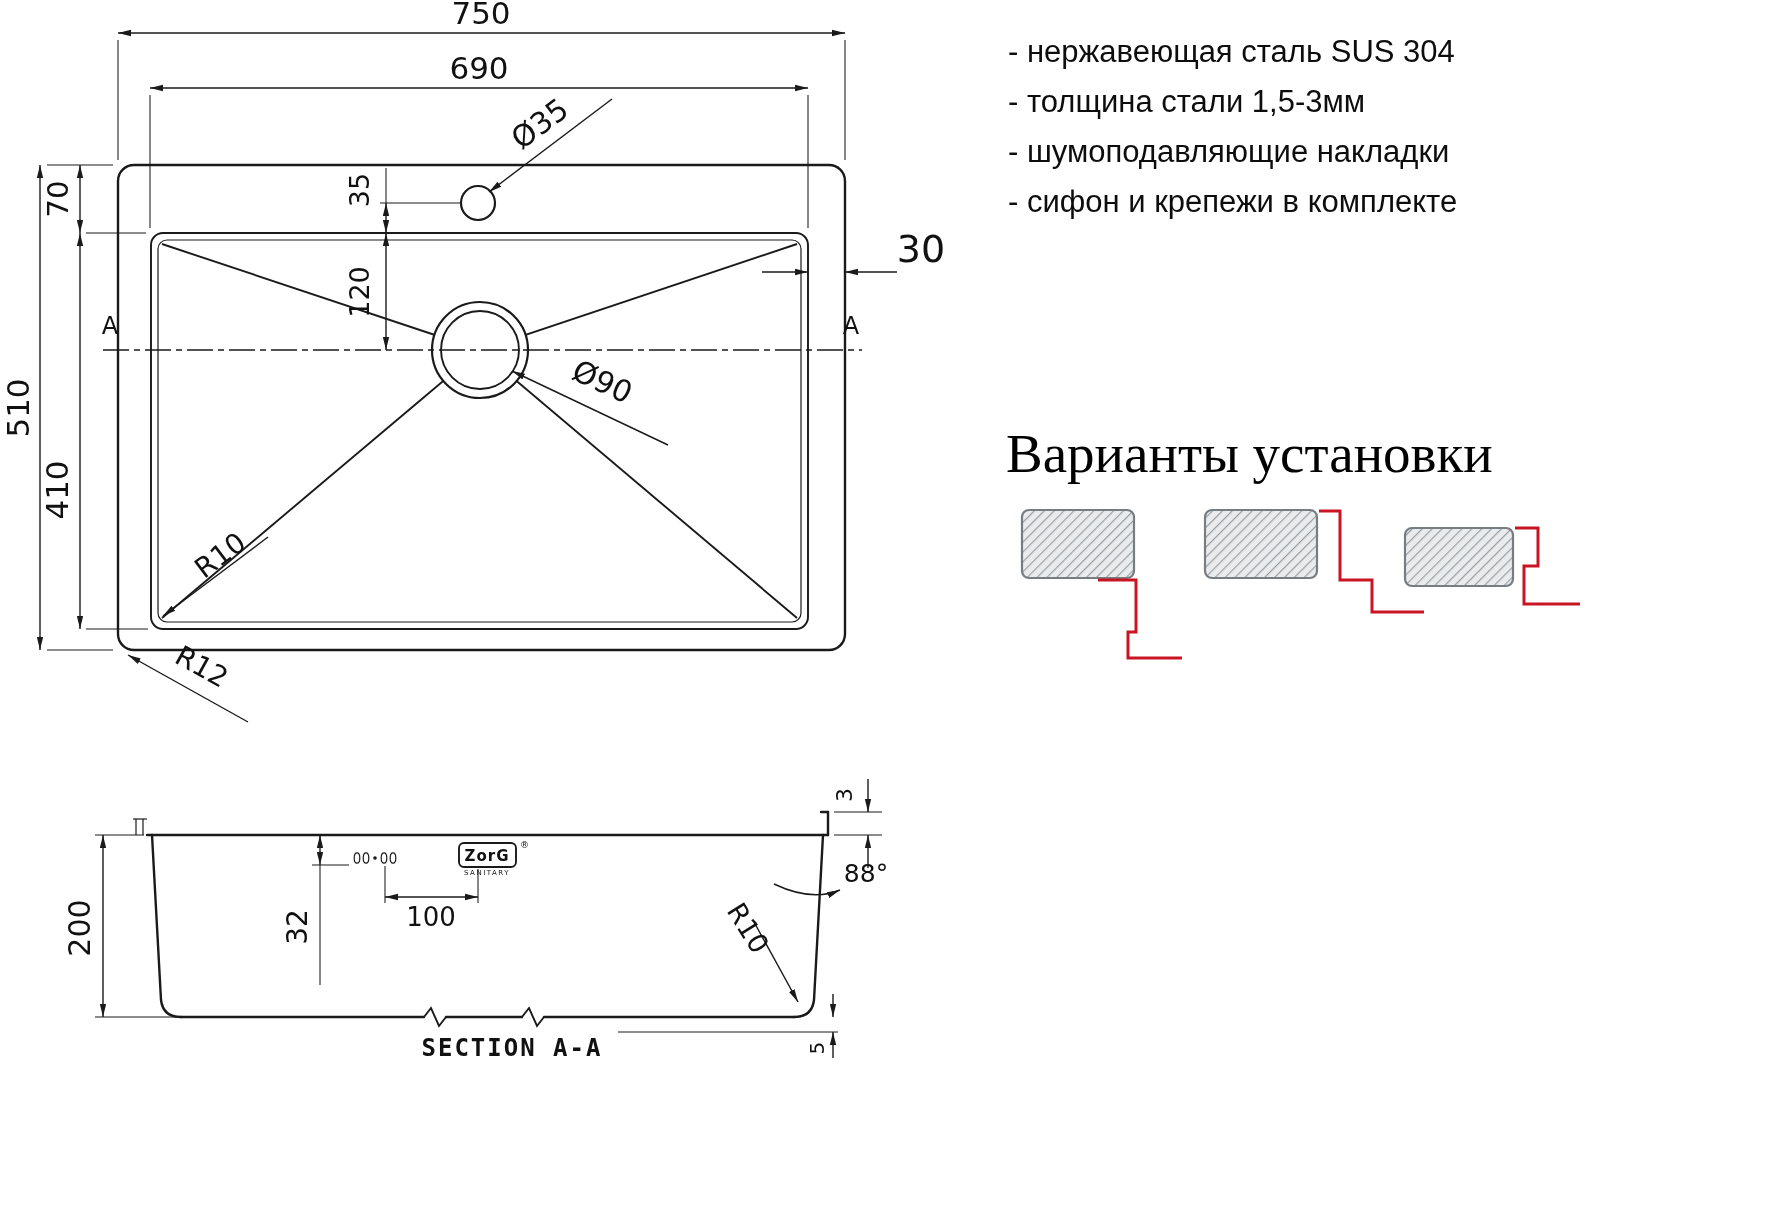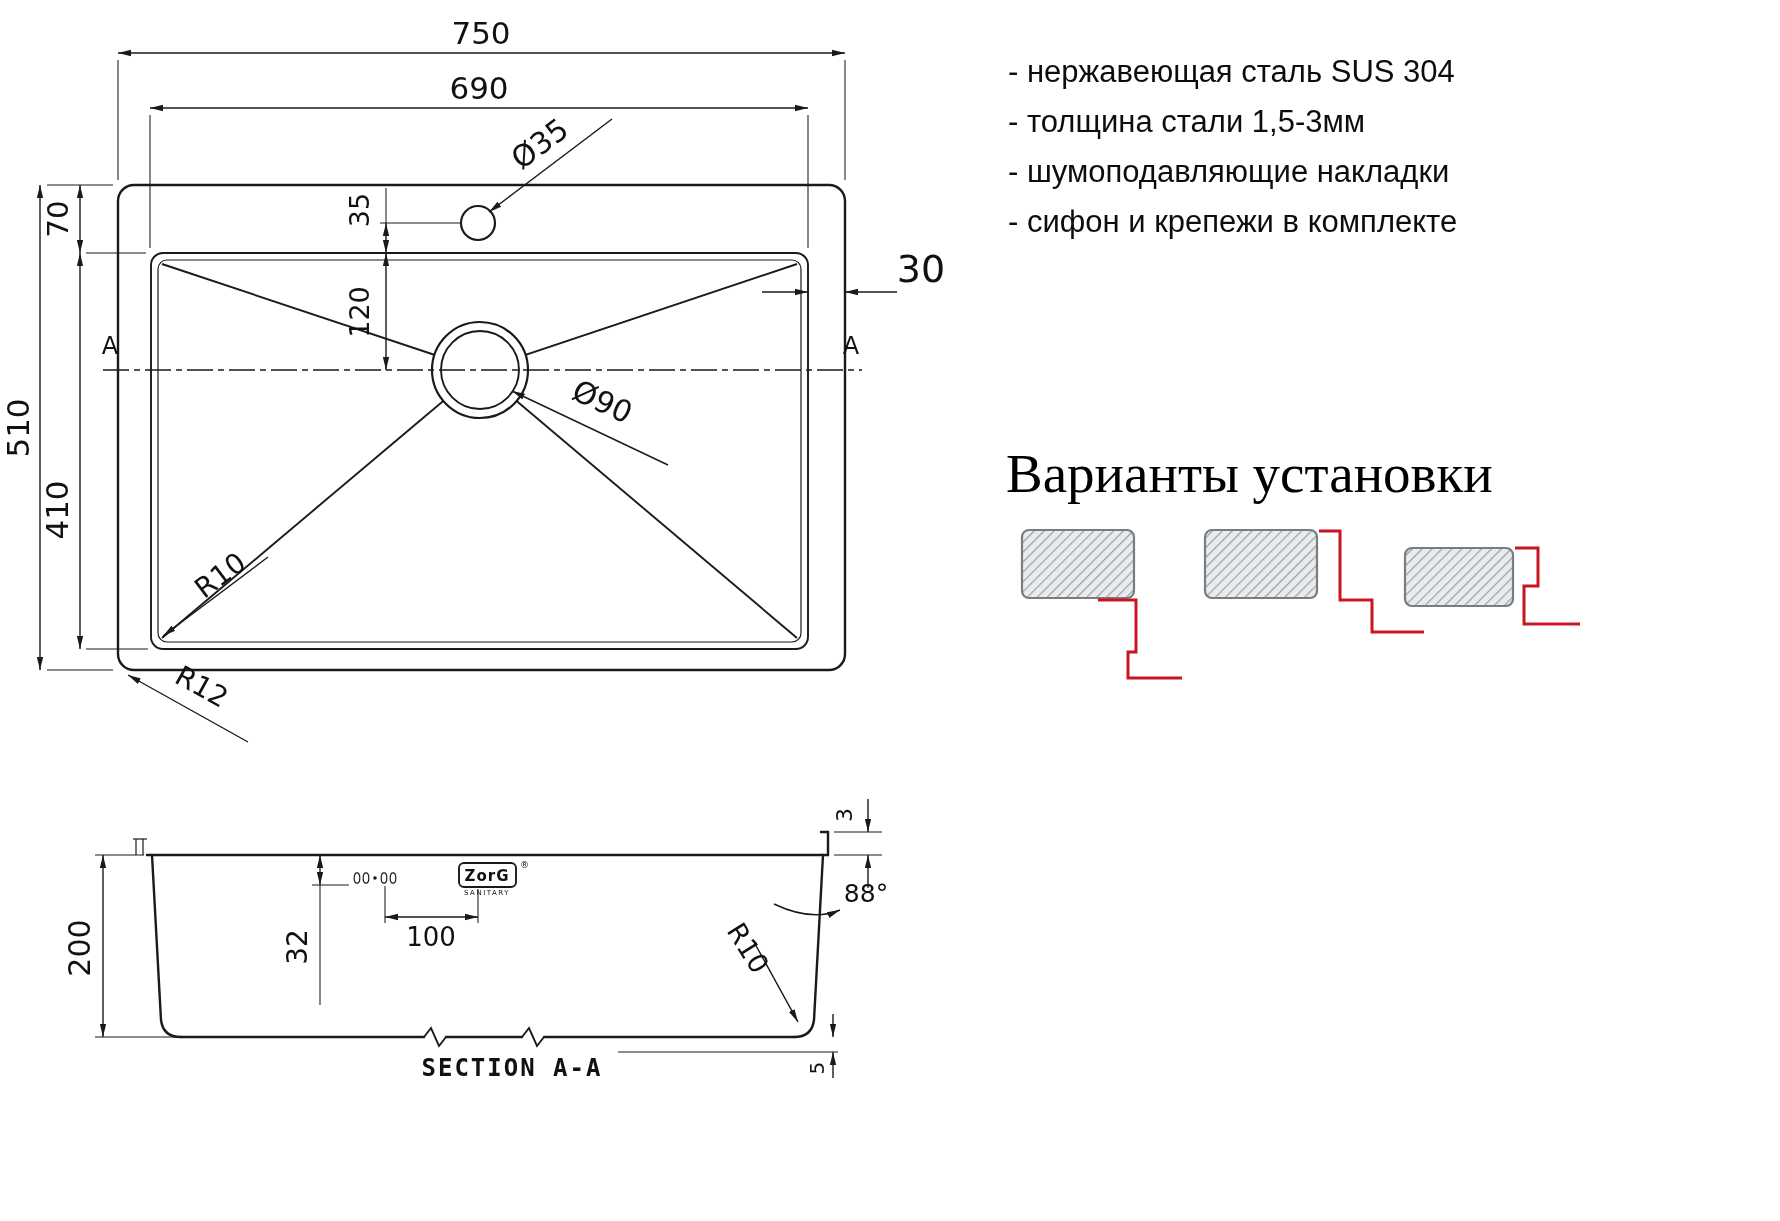--- a/index.html
+++ b/index.html
@@ -1,17 +1,17 @@
 <!DOCTYPE html>
 <html><head>
 <meta charset="utf-8">
 <style>
   html,body{margin:0;padding:0;background:#ffffff;}
   body{width:1780px;height:1221px;position:relative;font-family:"Liberation Sans",sans-serif;}
-  #stage{position:absolute;left:0;top:0;width:1780px;height:1150px;margin-top:20px;}
+  #stage{position:absolute;left:0;top:0;width:1780px;height:1150px;}
   svg{display:block;}
   .thick{stroke:#1a1a1a;stroke-width:2.4;fill:none;stroke-linecap:round;}
   .mid{stroke:#1a1a1a;stroke-width:1.9;fill:none;}
   .thin{stroke:#1a1a1a;stroke-width:1.2;fill:none;}
   .dimline{stroke:#1a1a1a;stroke-width:1.4;fill:none;}
   .ext{stroke:#1a1a1a;stroke-width:1.05;fill:none;}
   .center{stroke:#1a1a1a;stroke-width:1.3;fill:none;stroke-dasharray:26 5 6 5;}
   .t{font-family:"DejaVu Sans","Liberation Sans",sans-serif;fill:#111;}
   .spec{font-family:"Liberation Sans","DejaVu Sans",sans-serif;fill:#0d0d0d;}
   .serifT{font-family:"Liberation Serif","DejaVu Serif",serif;fill:#000;}

